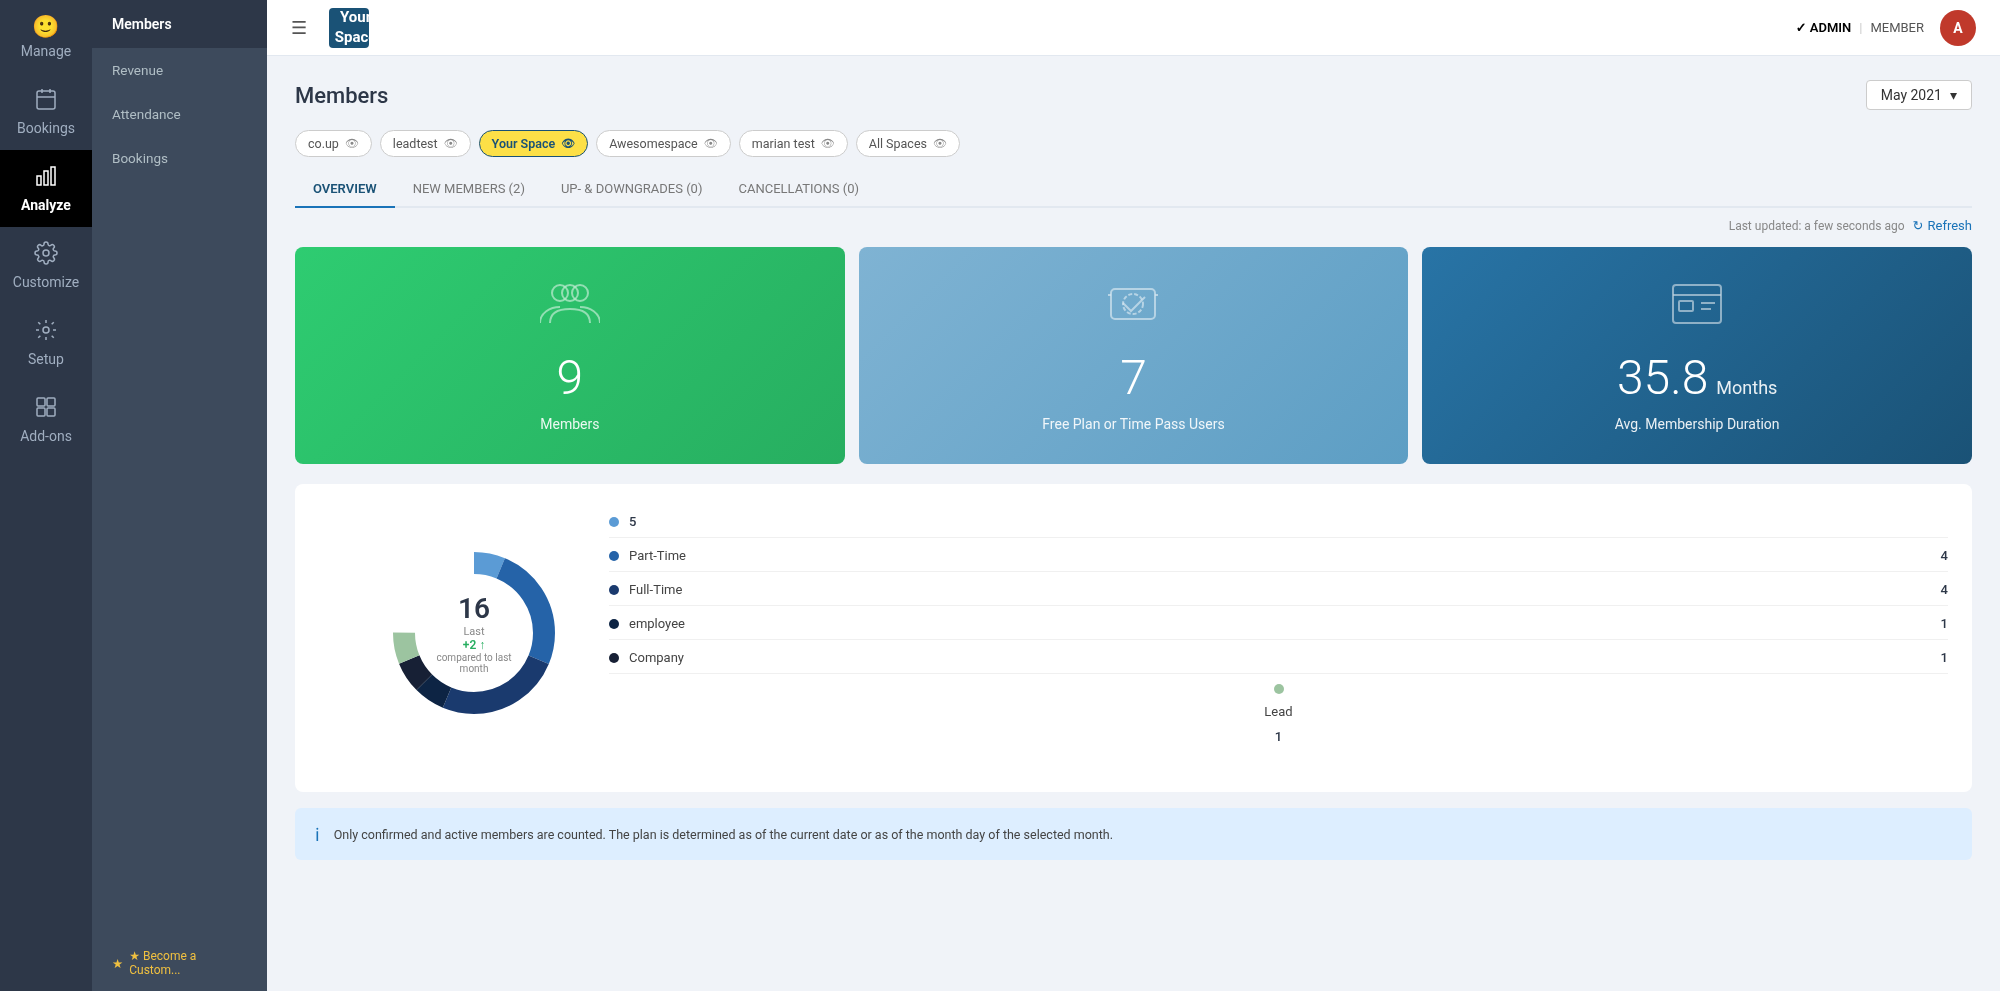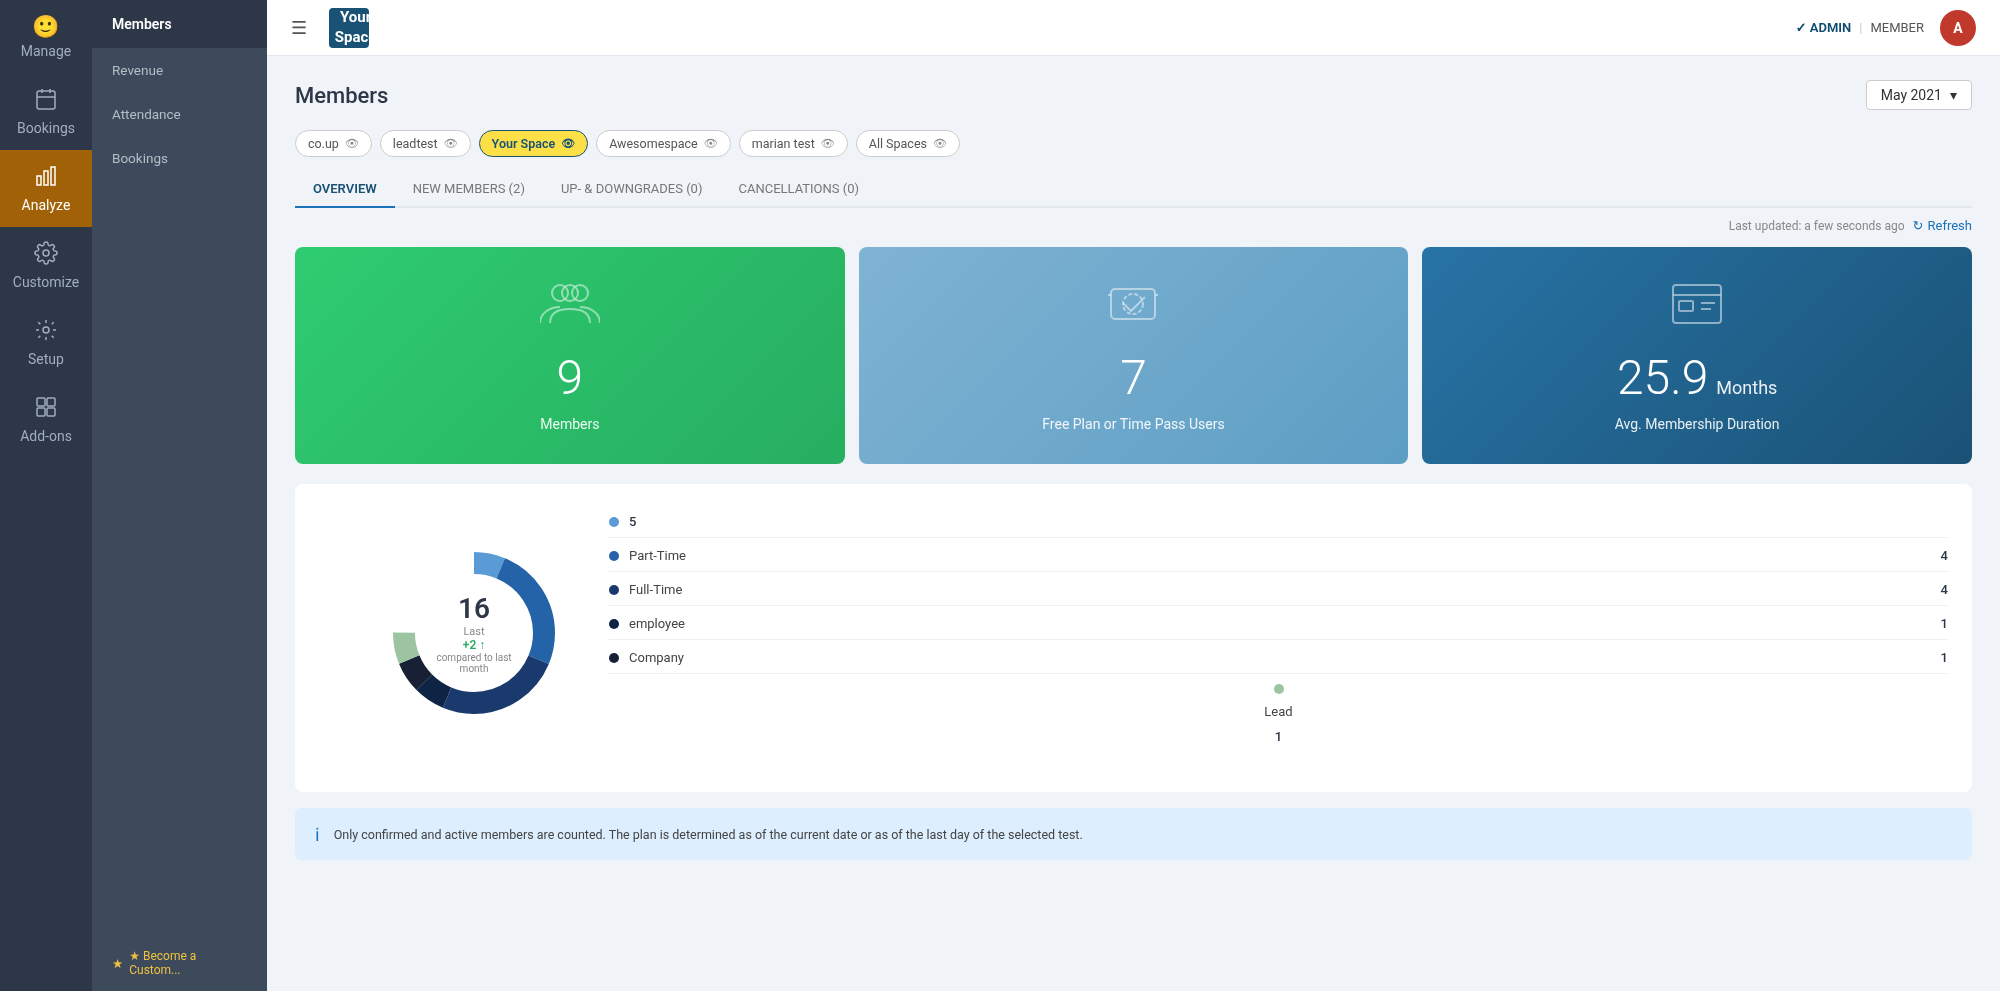--- a/index.html
+++ b/index.html
@@ -20,21 +20,21 @@
       width: 100%;
       display: flex;
       flex-direction: column;
       align-items: center;
       padding: 14px 0;
       cursor: pointer;
       color: #a0aec0;
       font-size: 11px;
       gap: 4px;
     }
-    .sidebar-item.active { background: #a16207; color: white; }
+    .sidebar-item.active { background: #000000; color: white; font-weight: bold; }
     .sidebar-item .icon { font-size: 22px; }
     .sidebar-item .label { font-size: 14px; text-align: center; }
 
     
     .nav-panel {
       width: 175px;
       background: #3d4a5c;
       display: flex;
       flex-direction: column;
       padding: 0;
@@ -108,21 +108,21 @@
       align-items: center;
       gap: 16px;
     }
     .role-switcher {
       display: flex;
       align-items: center;
       gap: 8px;
       font-size: 13px;
       color: #555;
     }
-    .role-active { color: #0c4a6e; font-weight: 600; }
+    .role-active { color: #000000; font-weight: 600; }
     .role-divider { color: #ccc; }
     .avatar {
       width: 36px;
       height: 36px;
       border-radius: 50%;
       background: #c0392b;
       display: flex;
       align-items: center;
       justify-content: center;
       color: white;
@@ -515,21 +515,21 @@
         <div class="stat-icon">
           <svg width="60" height="50" viewBox="0 0 60 50" fill="none" stroke="rgba(255,255,255,0.7)" stroke-width="2">
             <rect x="6" y="6" width="48" height="38" rx="3"></rect>
             <line x1="6" y1="16" x2="54" y2="16"></line>
             <rect x="12" y="22" width="14" height="10" rx="1"></rect>
             <line x1="34" y1="24" x2="48" y2="24"></line>
             <line x1="34" y1="30" x2="44" y2="30"></line>
           </svg>
         </div>
         <div class="stat-number-row">
-          <div class="stat-number-big">25.9</div>
+          <div class="stat-number-big">35.8</div>
           <div class="stat-number-unit">Months</div>
         </div>
         <div class="stat-label">Avg. Membership Duration</div>
       </div>
     </div>
 
     <div class="section-card">
       <div class="plan-chart-area">
 
         <div class="donut-container">
@@ -586,16 +586,16 @@
             <span class="legend-dot" style="background:#9cc4a0;"></span>
             <span class="legend-name">Lead</span>
             <span class="legend-count">1</span>
           </div>
         </div>
       </div>
     </div>
 
     <div class="info-bar">
       <span class="info-icon">ℹ</span>
-      <span>Only confirmed and active members are counted. The plan is determined as of the current date or as of the last day of the selected test.</span>
+      <span>Only confirmed and active members are counted. The plan is determined as of the current date or as of the month day of the selected month.</span>
     </div>
   </div>
 </div>
 
 </body></html>

